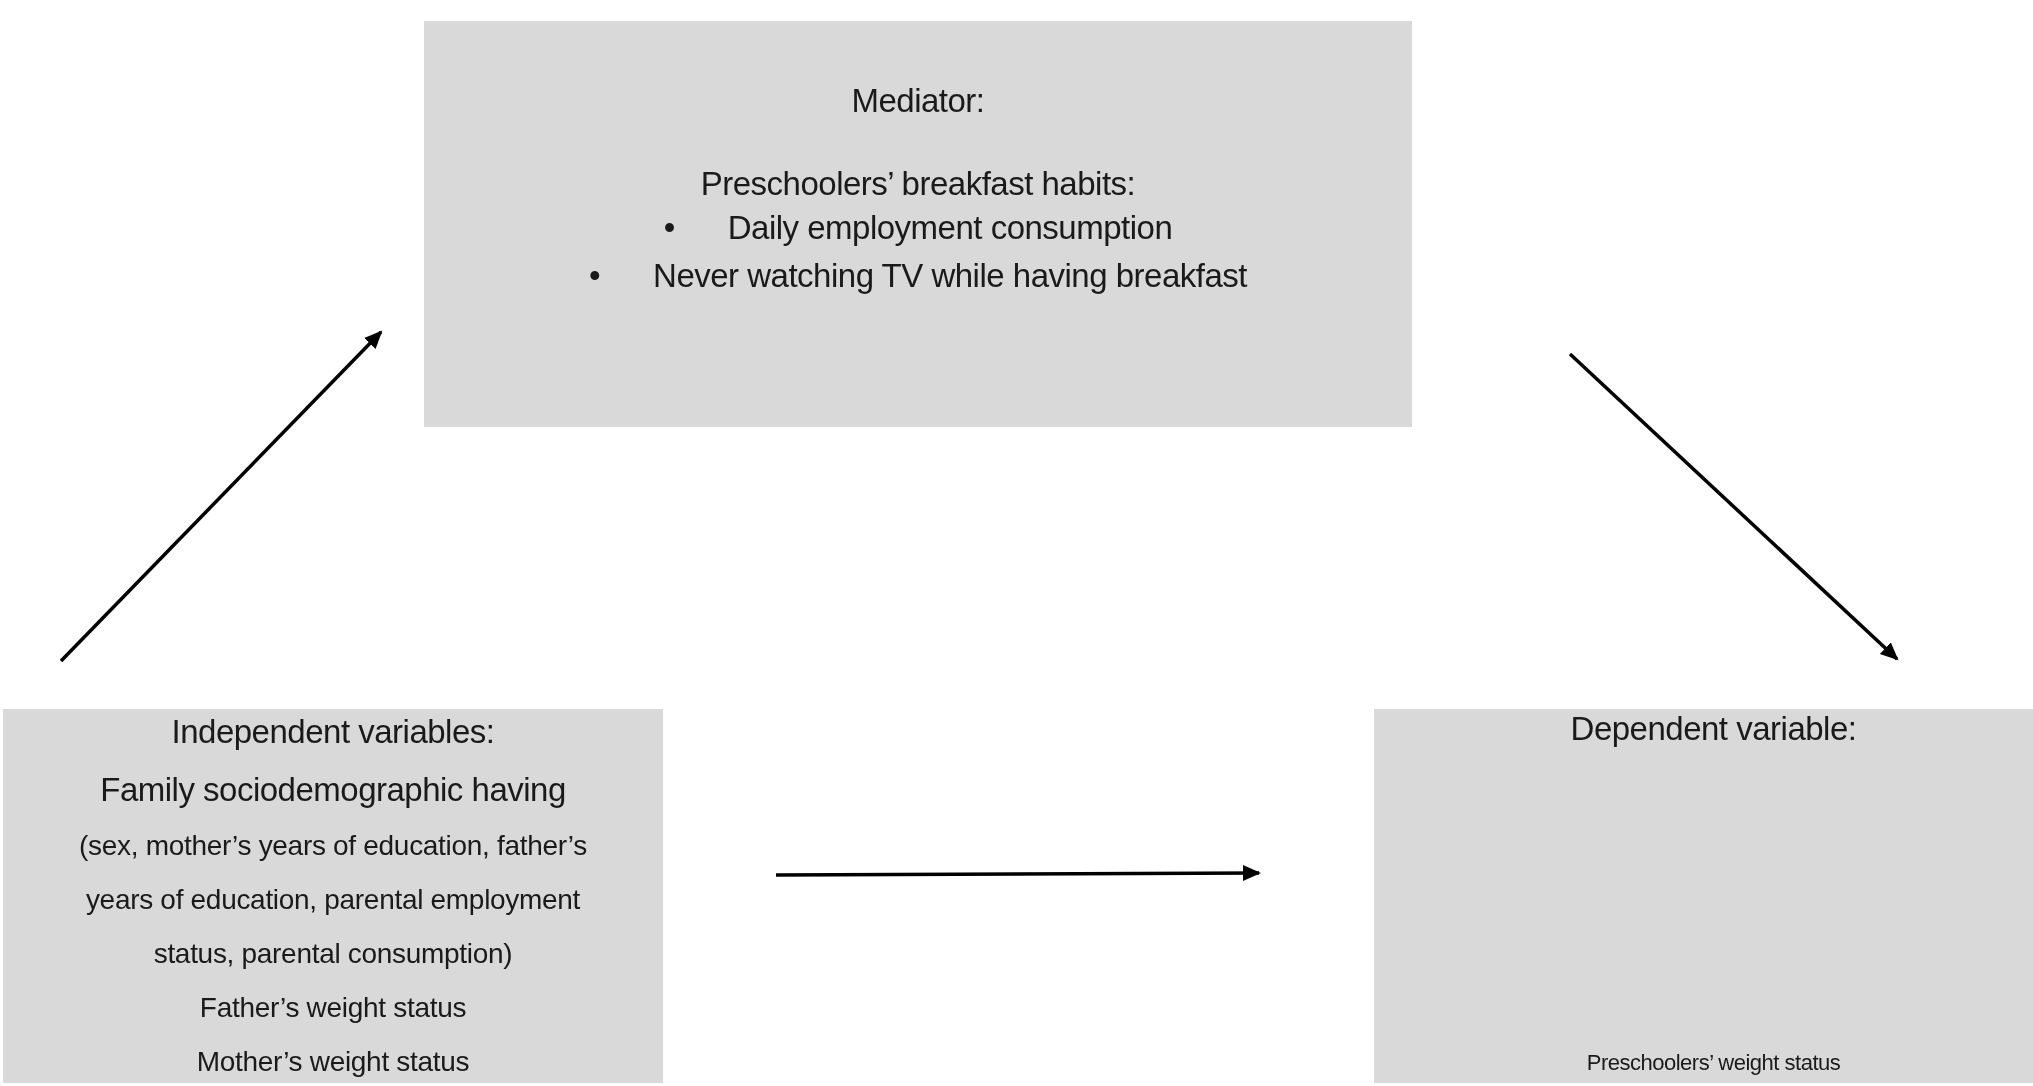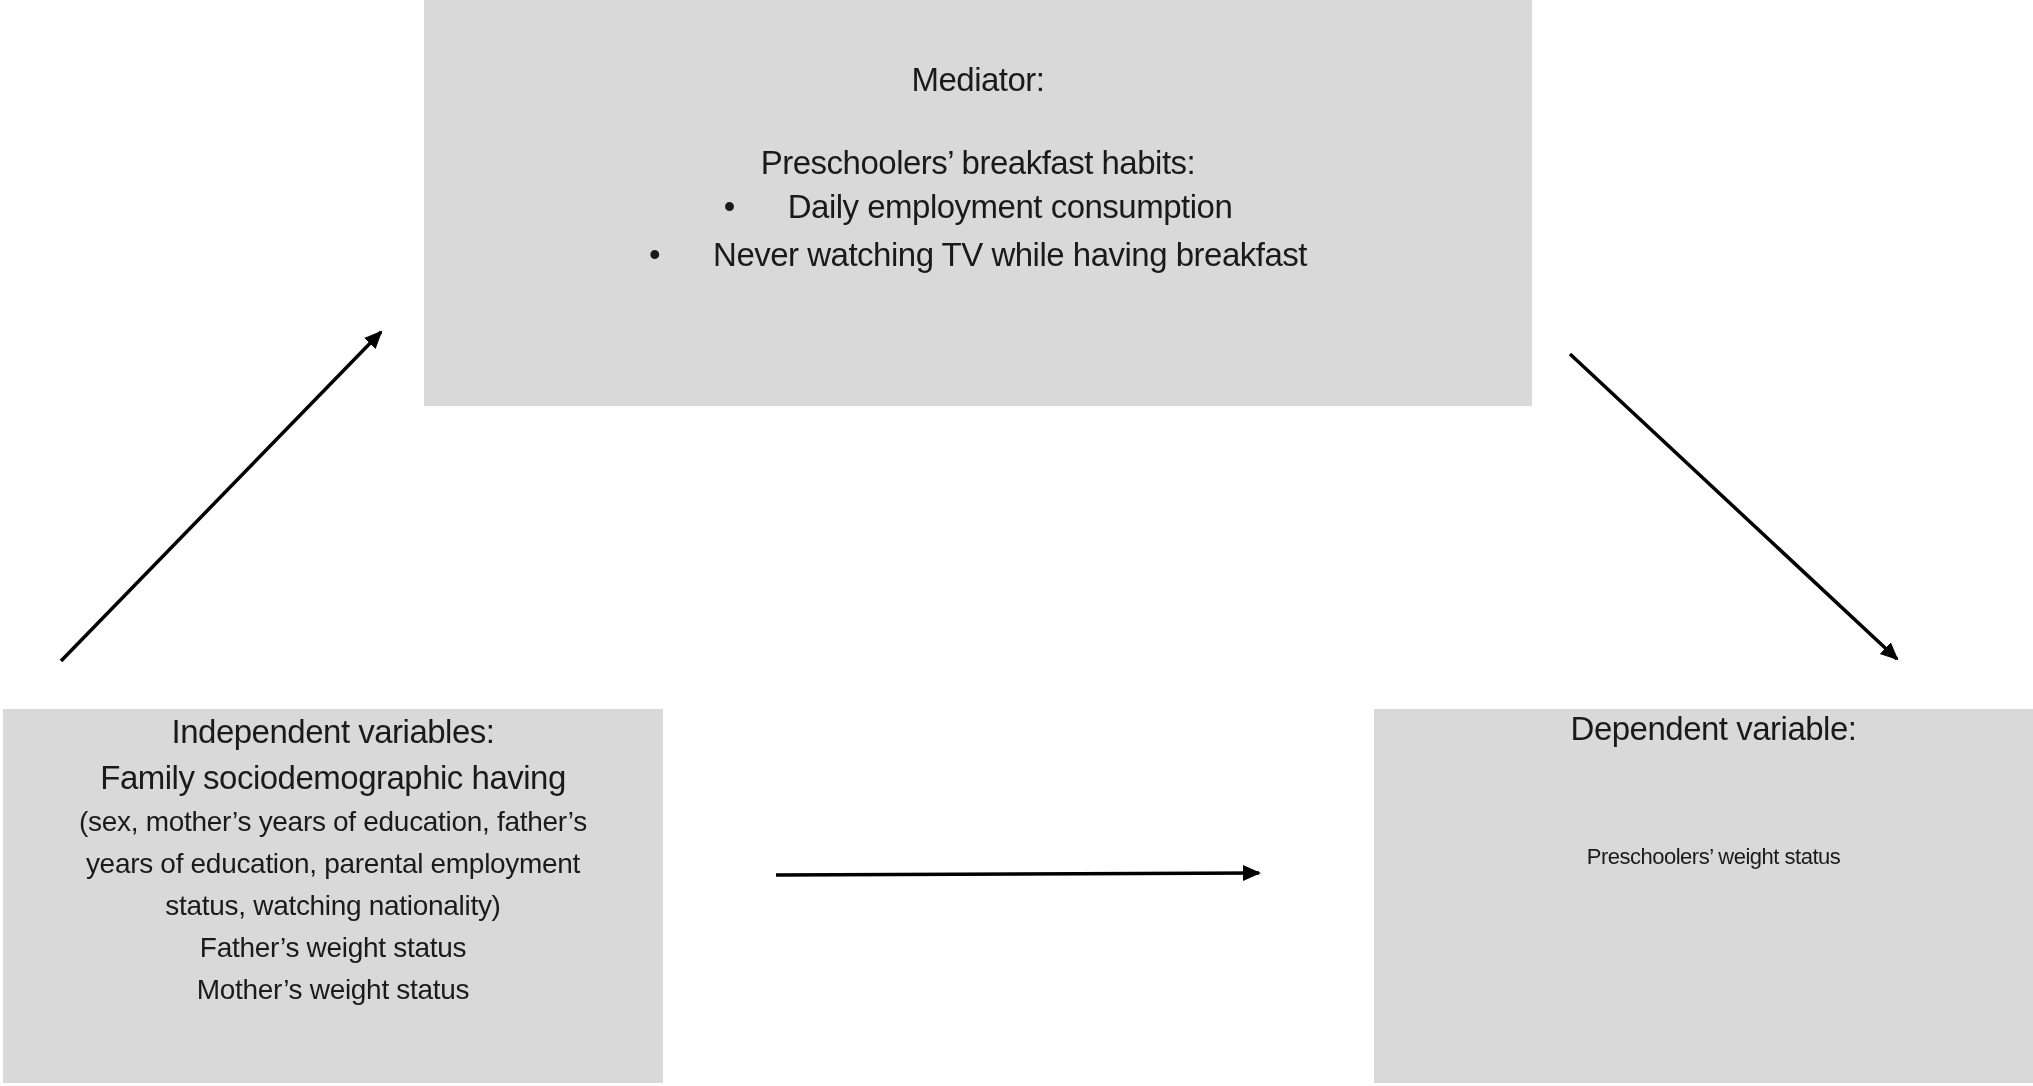--- a/index.html
+++ b/index.html
@@ -15,25 +15,25 @@
       font-family: "Liberation Sans", "DejaVu Sans", sans-serif;
       color: #1a1a1a;
     }
     .box {
       position: absolute;
       background: #d9d9d9;
       box-sizing: border-box;
       display: flex;
       flex-direction: column;
       align-items: center;
-      justify-content: flex-start;
+      justify-content: space-between;
       text-align: center;
     }
     #mediator-box {
-      left: 424px; top: 0; width: 1108px; height: 406px;
+      left: 424px; top: 21px; width: 988px; height: 406px;
       justify-content: flex-start;
     }
     #independent-box {
       left: 3px; top: 709px; width: 660px; height: 374px;
     }
     #dependent-box {
       left: 1374px; top: 709px; width: 679px; height: 374px;
     }
     .title-line { font-size: 33px; line-height: 40px; letter-spacing: -0.5px; }
     .med-title { margin-top: 60px; }
@@ -70,21 +70,21 @@
       <span>Never watching TV while having breakfast</span>
     </li>
   </ul>
 </div>
 
 <div id="independent-box" class="box">
   <div class="indep-line-big">Independent variables:</div>
   <div class="indep-line-big">Family sociodemographic having</div>
   <div class="indep-line-small">(sex, mother’s years of education, father’s</div>
   <div class="indep-line-small">years of education, parental employment</div>
-  <div class="indep-line-small">status, watching nationality)</div>
+  <div class="indep-line-small">status, parental consumption)</div>
   <div class="indep-line-small">Father’s weight status</div>
   <div class="indep-line-small">Mother’s weight status</div>
 </div>
 
 <div id="dependent-box" class="box">
   <div class="dep-title">Dependent variable:</div>
   <div class="dep-sub">Preschoolers’ weight status</div>
 </div>
 
 <svg id="arrows" viewBox="0 0 2033 1086">

